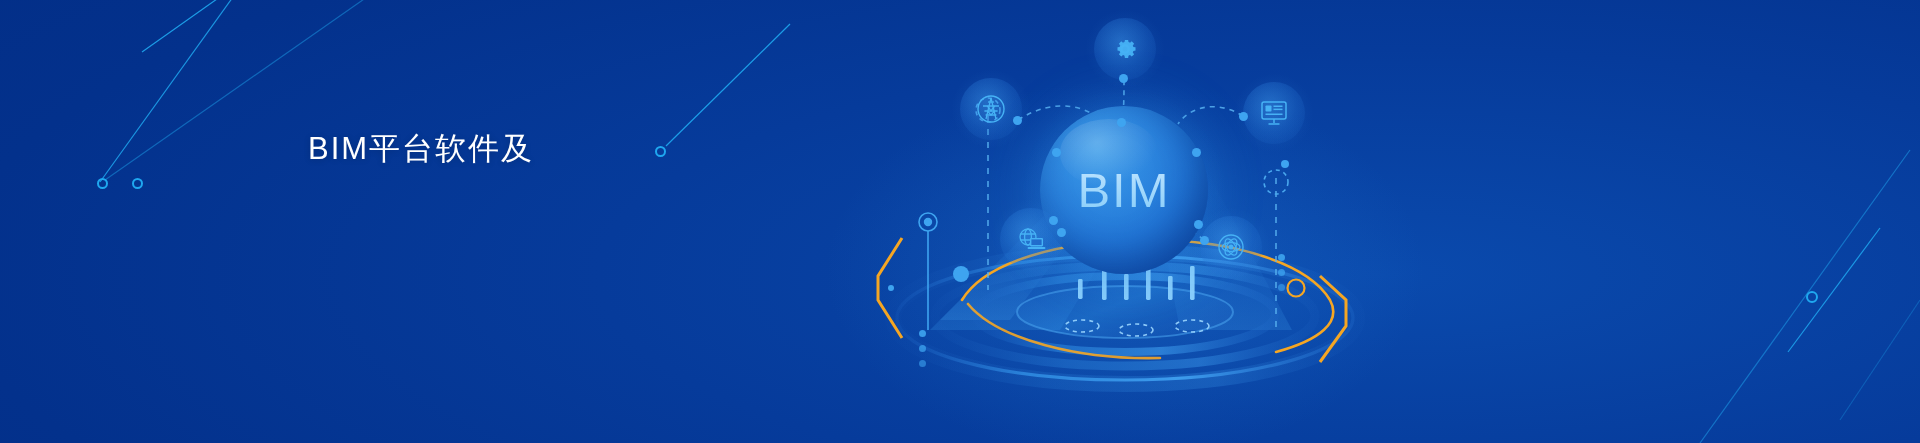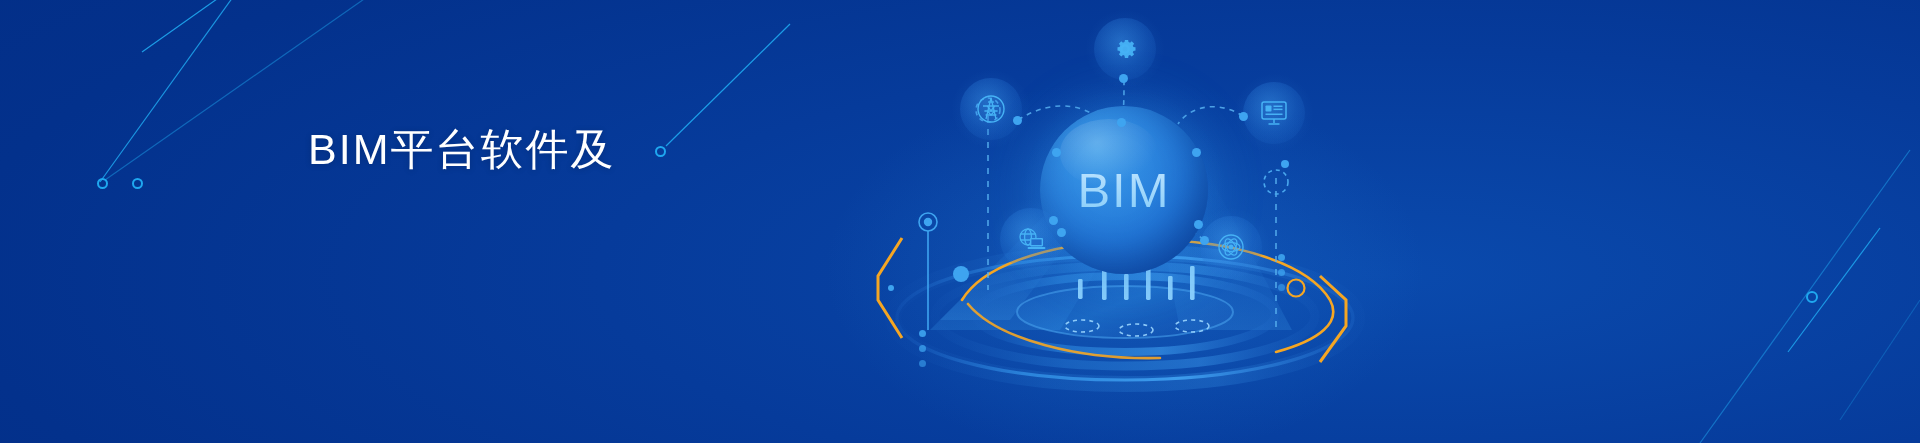--- a/index.html
+++ b/index.html
@@ -18,21 +18,21 @@
   
   #headline{
     position:absolute;left:308px;top:114px;
     z-index:40;
     color:#ffffff;
     letter-spacing:2px;
     text-shadow:0 1px 6px rgba(0,0,0,.18);
   }
   #headline .hl{
     display:block;
-    font-size:43px;
+    font-size:31px;
     line-height:70px;
     font-weight:400;
     white-space:nowrap;
   }
 
   
   #sphere{
     position:absolute;
     left:1040px;top:106px;
     width:168px;height:168px;

